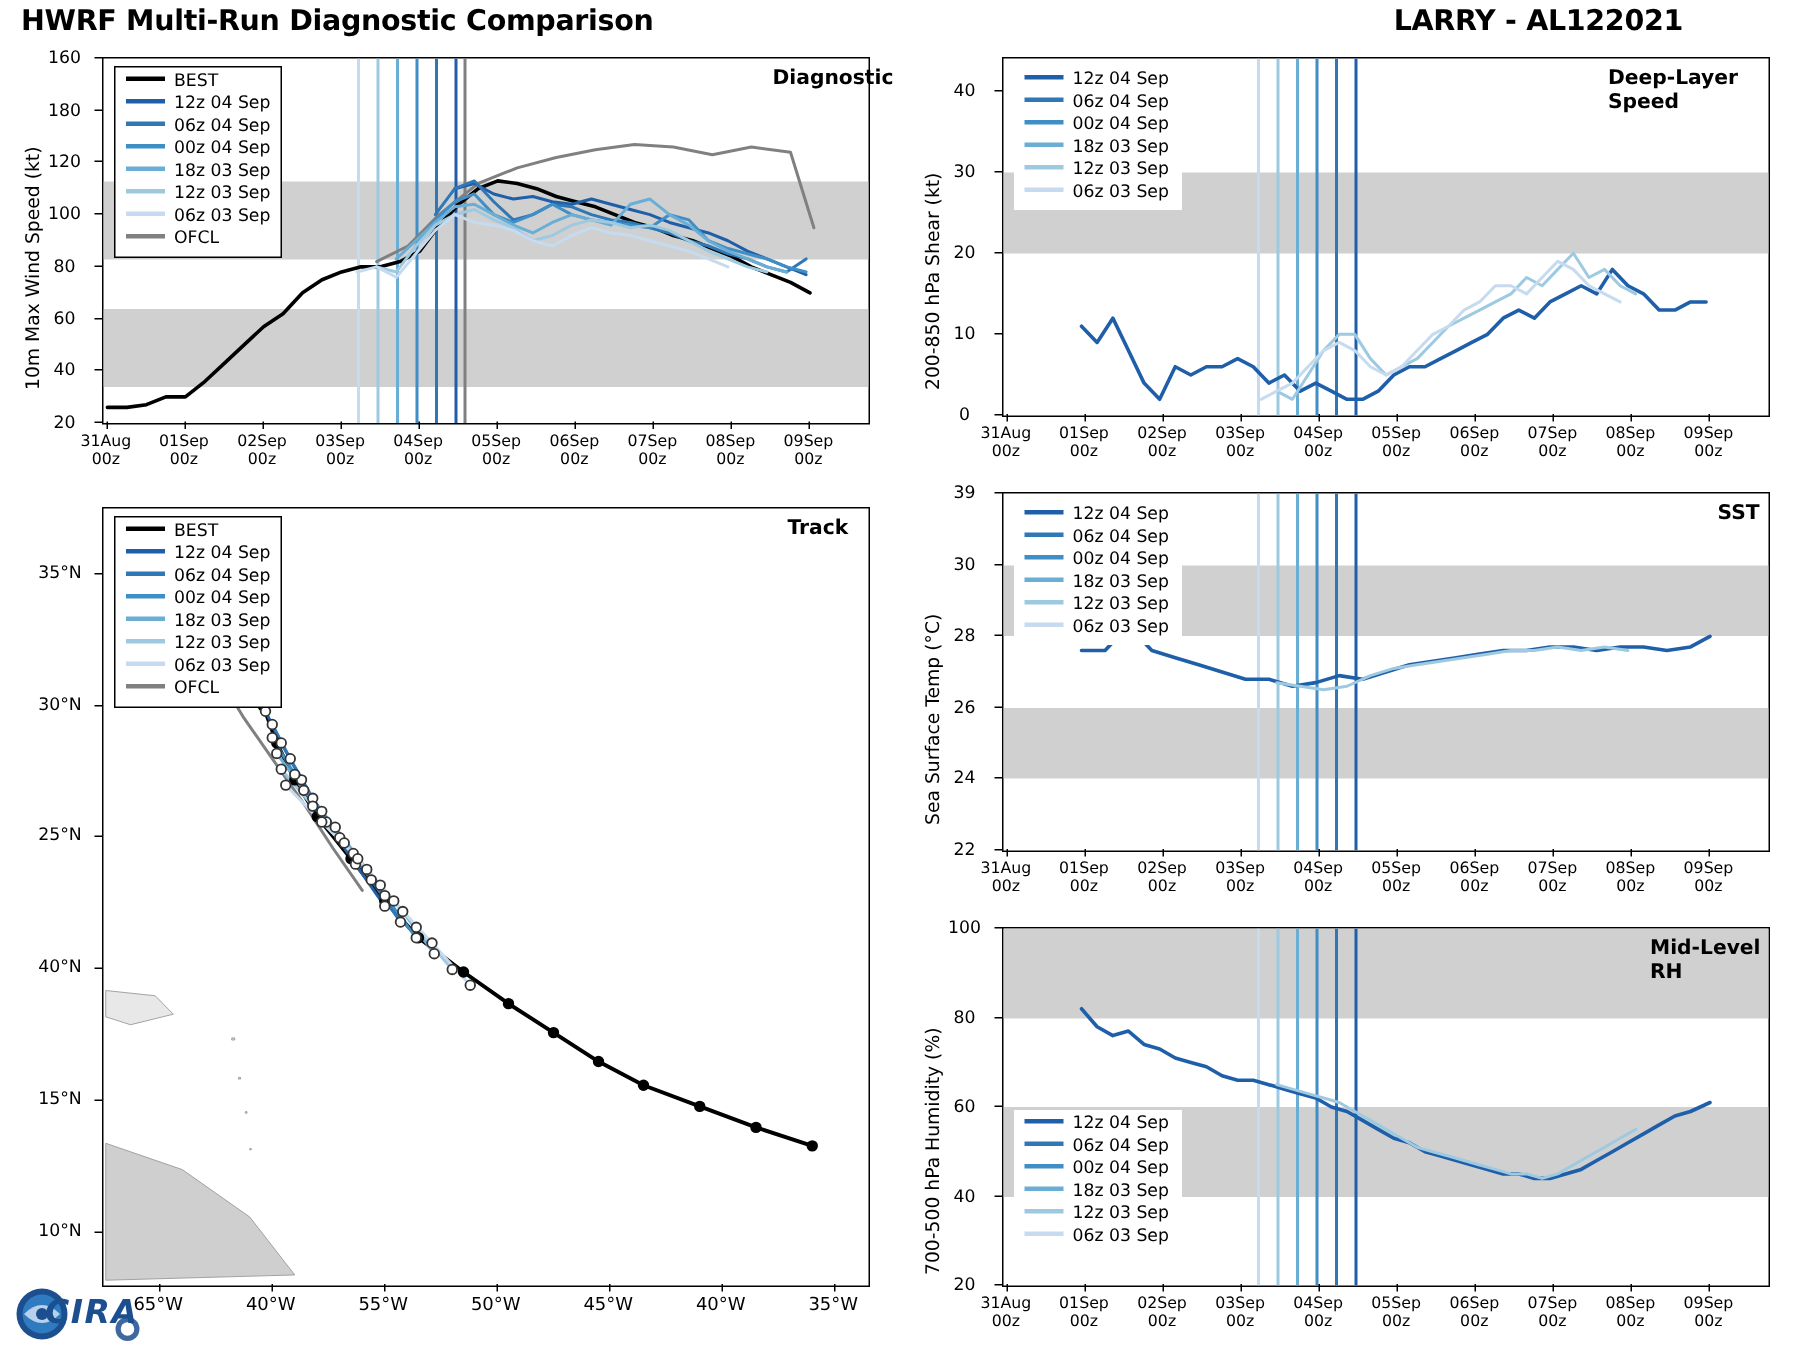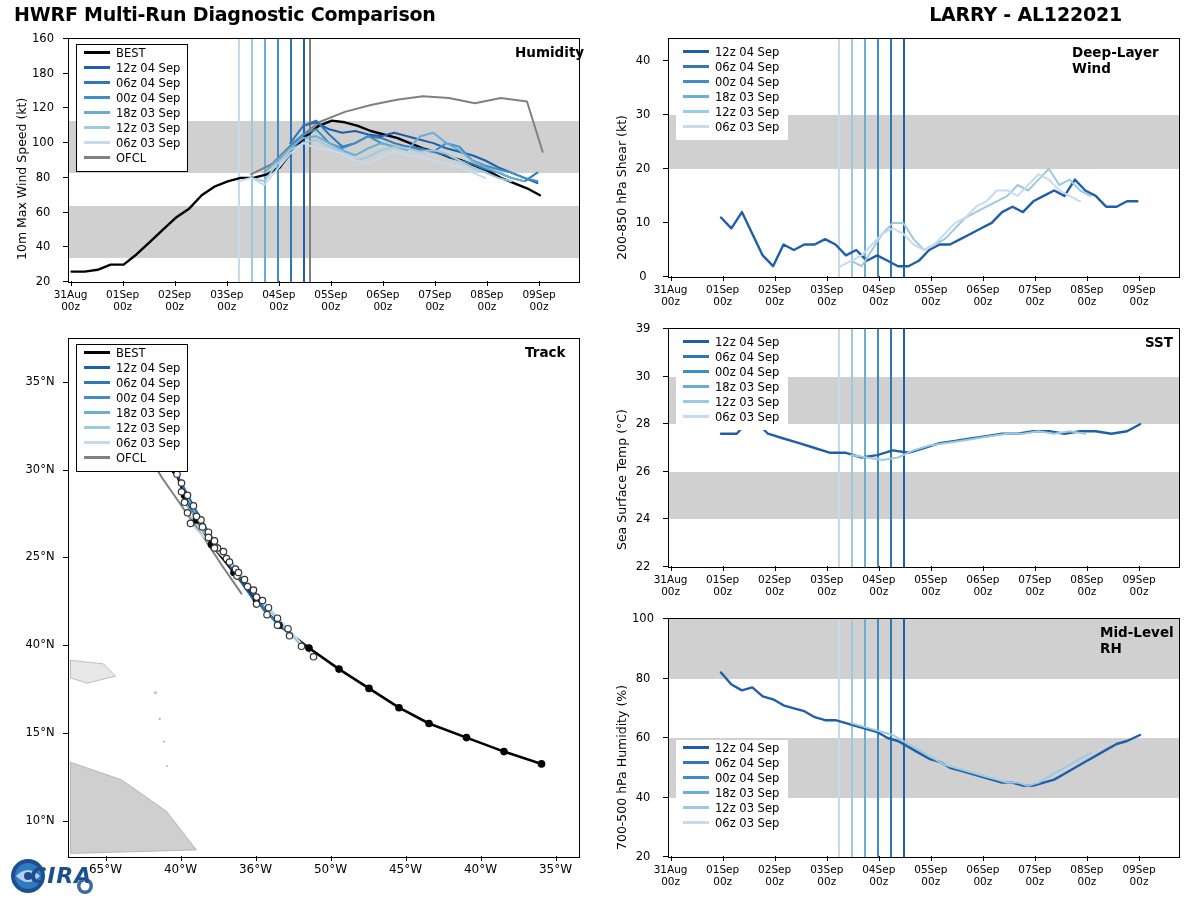--- a/index.html
+++ b/index.html
@@ -50,21 +50,21 @@
         <polyline points="2.6,232.6 15.6,232.6 28.6,230.8 41.6,225.6 54.6,225.6 67.7,215.2 80.7,203.1 93.7,190.9 106.7,178.8 119.7,170.1 132.7,156.2 145.7,147.5 158.7,142.3 171.7,138.9 184.7,138.9 197.8,135.4 210.8,128.4 223.8,111.1 236.8,97.2 249.8,86.8 262.8,81.6 275.8,83.3 288.8,86.8 301.8,92.0 314.8,95.5 327.9,98.9 340.9,104.1 353.9,109.3 366.9,112.8 379.9,118.0 392.9,121.5 405.9,126.7 418.9,131.9 431.9,138.9 444.9,144.1 458.0,149.3 471.0,156.2" fill="none" stroke="#000000" stroke-width="2.4" stroke-linejoin="round" stroke-linecap="round"></polyline>
         <polyline points="182.1,135.4 203.0,125.0 223.8,104.1 249.8,83.3 275.8,72.9 301.8,66.0 327.9,60.8 353.9,57.3 379.9,59.0 405.9,64.2 431.9,59.0 458.0,62.5 473.6,112.8" fill="none" stroke="#808080" stroke-width="2" stroke-linejoin="round" stroke-linecap="round"></polyline>
         <polyline points="234.2,86.8 247.2,83.3 260.2,90.3 273.2,93.7 286.2,92.0 299.2,95.5 312.2,97.2 325.3,93.7 338.3,97.2 351.3,100.7 364.3,104.1 377.3,109.3 390.3,112.8 403.3,116.3 416.3,121.5 429.3,128.4 442.3,133.6 455.4,138.9 468.4,144.1" fill="none" stroke="#1f5fa9" stroke-width="2" stroke-linejoin="round" stroke-linecap="round"></polyline>
         <polyline points="221.2,104.1 234.2,86.8 247.2,81.6 260.2,95.5 273.2,107.6 286.2,104.1 299.2,97.2 312.2,98.9 325.3,104.1 338.3,107.6 351.3,109.3 364.3,112.8 377.3,116.3 390.3,121.5 403.3,125.0 416.3,130.2 429.3,133.6 442.3,138.9 455.4,142.3 468.4,133.6" fill="none" stroke="#2f77b5" stroke-width="2" stroke-linejoin="round" stroke-linecap="round"></polyline>
         <polyline points="208.2,125.0 221.2,107.6 234.2,95.5 247.2,90.3 260.2,104.1 273.2,109.3 286.2,104.1 299.2,97.2 312.2,104.1 325.3,107.6 338.3,109.3 351.3,111.1 364.3,112.8 377.3,104.1 390.3,107.6 403.3,121.5 416.3,126.7 429.3,130.2 442.3,133.6 455.4,138.9 468.4,142.3" fill="none" stroke="#3f8ec6" stroke-width="2" stroke-linejoin="round" stroke-linecap="round"></polyline>
         <polyline points="195.2,133.6 208.2,121.5 221.2,109.3 234.2,98.9 247.2,97.2 260.2,104.1 273.2,111.1 286.2,116.3 299.2,109.3 312.2,104.1 325.3,107.6 338.3,111.1 351.3,97.2 364.3,93.7 377.3,104.1 390.3,111.1 403.3,121.5 416.3,128.4 429.3,133.6 442.3,138.9 455.4,142.3" fill="none" stroke="#6aaed6" stroke-width="2" stroke-linejoin="round" stroke-linecap="round"></polyline>
         <polyline points="182.1,138.9 195.2,142.3 208.2,125.0 221.2,111.1 234.2,104.1 247.2,100.7 260.2,107.6 273.2,112.8 286.2,121.5 299.2,118.0 312.2,111.1 325.3,107.6 338.3,109.3 351.3,112.8 364.3,111.1 377.3,114.6 390.3,121.5 403.3,128.4 416.3,133.6 429.3,138.9 442.3,142.3" fill="none" stroke="#9ecae1" stroke-width="2" stroke-linejoin="round" stroke-linecap="round"></polyline>
         <polyline points="169.1,142.3 182.1,138.9 195.2,145.8 208.2,130.2 221.2,114.6 234.2,104.1 247.2,109.3 260.2,111.1 273.2,114.6 286.2,121.5 299.2,125.0 312.2,118.0 325.3,112.8 338.3,116.3 351.3,118.0 364.3,121.5 377.3,125.0 390.3,128.4 403.3,133.6 416.3,138.9" fill="none" stroke="#c6dbef" stroke-width="2" stroke-linejoin="round" stroke-linecap="round"></polyline>
       </svg>
     </div>
-  <div class="plabel" style="left:515px;top:14px;">Humidity</div>
+  <div class="plabel" style="left:515px;top:14px;">Diagnostic</div>
   <div class="legend" id="legend-intensity" style="left:76px;top:14px;width:112px;height:128px;">
       <div class="legend-row">
         <div class="legend-line" style="background: rgb(0, 0, 0);"></div>
         <span class="legend-text">BEST</span>
       </div>
       <div class="legend-row">
         <div class="legend-line" style="background: rgb(31, 95, 169);"></div>
         <span class="legend-text">12z 04 Sep</span>
       </div>
       <div class="legend-row">
@@ -256,21 +256,21 @@
     <div class="ytick" style="left: 18px; top: 219.492px; width: 44px;">25°N</div>
     <div class="ytick-mark" style="left: 63px; top: 139.695px; width: 5px;"></div>
     <div class="ytick" style="left: 18px; top: 131.695px; width: 44px;">30°N</div>
     <div class="ytick-mark" style="left: 63px; top: 51.8983px; width: 5px;"></div>
     <div class="ytick" style="left: 18px; top: 43.8983px; width: 44px;">35°N</div>
     <div class="xtick-mark" style="left: 105.5px; top: 526px; height: 5px;"></div>
     <div class="xtick" style="left: 79.5px; top: 533px; width: 52px; font-size: 12px;">65°W</div>
     <div class="xtick-mark" style="left: 180.5px; top: 526px; height: 5px;"></div>
     <div class="xtick" style="left: 154.5px; top: 533px; width: 52px; font-size: 12px;">40°W</div>
     <div class="xtick-mark" style="left: 255.5px; top: 526px; height: 5px;"></div>
-    <div class="xtick" style="left: 229.5px; top: 533px; width: 52px; font-size: 12px;">36°W</div>
+    <div class="xtick" style="left: 229.5px; top: 533px; width: 52px; font-size: 12px;">55°W</div>
     <div class="xtick-mark" style="left: 330.5px; top: 526px; height: 5px;"></div>
     <div class="xtick" style="left: 304.5px; top: 533px; width: 52px; font-size: 12px;">50°W</div>
     <div class="xtick-mark" style="left: 405.5px; top: 526px; height: 5px;"></div>
     <div class="xtick" style="left: 379.5px; top: 533px; width: 52px; font-size: 12px;">45°W</div>
     <div class="xtick-mark" style="left: 480.5px; top: 526px; height: 5px;"></div>
     <div class="xtick" style="left: 454.5px; top: 533px; width: 52px; font-size: 12px;">40°W</div>
     <div class="xtick-mark" style="left: 555.5px; top: 526px; height: 5px;"></div>
     <div class="xtick" style="left: 529.5px; top: 533px; width: 52px; font-size: 12px;">35°W</div>
   </div>
 
@@ -283,21 +283,21 @@
       <div class="vline" style="left: 195.153px; background: rgb(106, 174, 214);"></div>
       <div class="vline" style="left: 208.163px; background: rgb(63, 142, 198);"></div>
       <div class="vline" style="left: 221.173px; background: rgb(47, 119, 181);"></div>
       <div class="vline" style="left: 234.184px; background: rgb(31, 95, 169);"></div>
       <svg width="510" height="238" class="series">
         <polyline points="52.0,178.5 62.4,189.3 72.9,173.1 83.3,194.7 93.7,216.4 104.1,227.2 114.5,205.5 124.9,211.0 135.3,205.5 145.7,205.5 156.1,200.1 166.5,205.5 176.9,216.4 187.3,211.0 197.8,221.8 208.2,216.4 218.6,221.8 229.0,227.2 239.4,227.2 249.8,221.8 260.2,211.0 270.6,205.5 281.0,205.5 291.4,200.1 301.8,194.7 312.2,189.3 322.7,183.9 333.1,173.1 343.5,167.7 353.9,173.1 364.3,162.3 374.7,156.9 385.1,151.5 395.5,156.9 405.9,140.6 416.3,151.5 426.7,156.9 437.1,167.7 447.6,167.7 458.0,162.3 468.4,162.3" fill="none" stroke="#1f5fa9" stroke-width="2.4" stroke-linejoin="round" stroke-linecap="round"></polyline>
         <polyline points="182.1,221.8 192.6,227.2 203.0,211.0 213.4,194.7 223.8,183.9 234.2,183.9 244.6,200.1 255.0,211.0 265.4,205.5 275.8,200.1 286.2,189.3 296.6,178.5 307.0,173.1 317.4,167.7 327.9,162.3 338.3,156.9 348.7,146.0 359.1,151.5 369.5,140.6 379.9,129.8 390.3,146.0 400.7,140.6 411.1,151.5 421.5,156.9" fill="none" stroke="#9ecae1" stroke-width="2" stroke-linejoin="round" stroke-linecap="round"></polyline>
         <polyline points="171.7,227.2 182.1,221.8 192.6,216.4 203.0,205.5 213.4,194.7 223.8,189.3 234.2,194.7 244.6,205.5 255.0,211.0 265.4,205.5 275.8,194.7 286.2,183.9 296.6,178.5 307.0,167.7 317.4,162.3 327.9,151.5 338.3,151.5 348.7,156.9 359.1,146.0 369.5,135.2 379.9,140.6 390.3,151.5 400.7,156.9 411.1,162.3" fill="none" stroke="#c6dbef" stroke-width="2" stroke-linejoin="round" stroke-linecap="round"></polyline>
       </svg>
     </div>
-  <div class="plabel" style="left:472px;top:14px;">Deep-Layer Wind</div>
+  <div class="plabel" style="left:472px;top:14px;">Deep-Layer Speed</div>
   <div class="legend" id="legend-shear" style="left:76px;top:14px;width:112px;height:96px;border:none;">
       <div class="legend-row">
         <div class="legend-line" style="background: rgb(31, 95, 169);"></div>
         <span class="legend-text">12z 04 Sep</span>
       </div>
       <div class="legend-row">
         <div class="legend-line" style="background: rgb(47, 119, 181);"></div>
         <span class="legend-text">06z 04 Sep</span>
       </div>
       <div class="legend-row">

